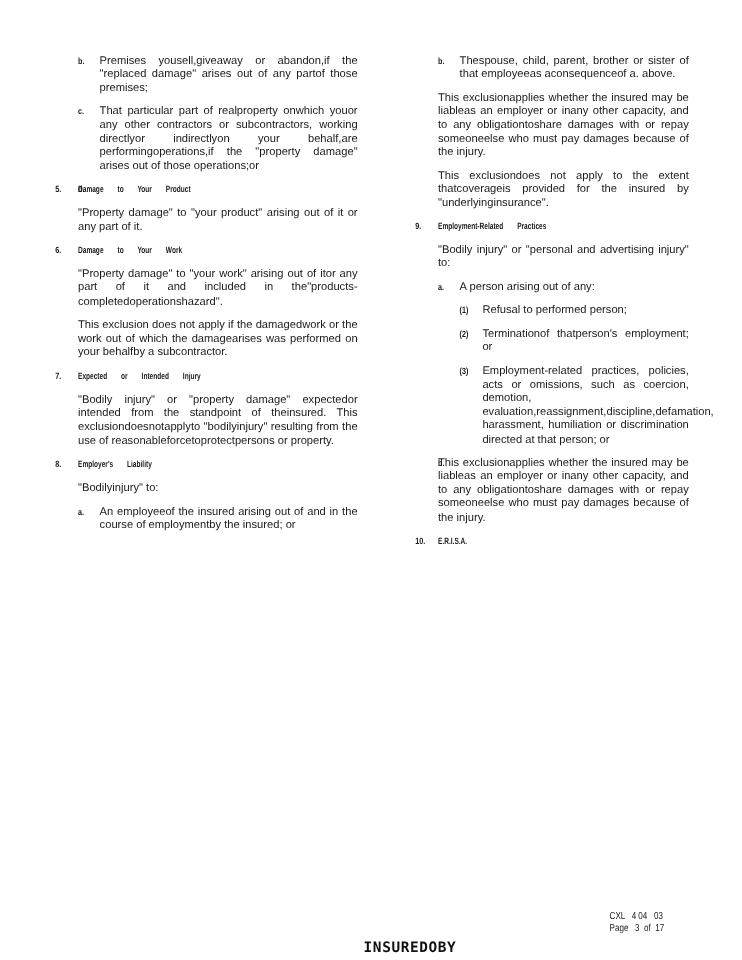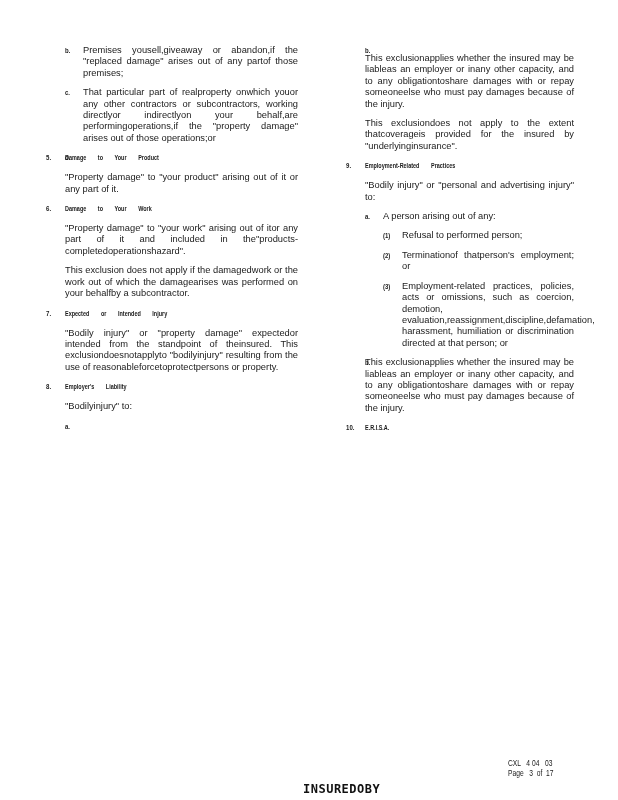--- a/index.html
+++ b/index.html
@@ -58,26 +58,28 @@
     </div>
     <div class="p indent">"Bodily injury" or "property damage" expectedor intended from the standpoint of theinsured. This exclusiondoesnotapplyto "bodilyinjury" resulting from the use of reasonableforcetoprotectpersons or property.</div>
 
     <div class="heading">
       <span class="num">8.</span>
       <span class="title">Employer's Liability</span>
     </div>
     <div class="p indent">"Bodilyinjury" to:</div>
     <div class="item">
       <span class="lbl">a.</span>
+      <span>An employeeof the insured arising out of and in the course of employmentby the insured; or</span>
     </div>
   </div>
 
   <div class="col col-right">
     <div class="item">
       <span class="lbl">b.</span>
+      <span>Thespouse, child, parent, brother or sister of that employeeas aconsequenceof a. above.</span>
     </div>
     <div class="p indent">This exclusionapplies whether the insured may be liableas an employer or inany other capacity, and to any obligationtoshare damages with or repay someoneelse who must pay damages because of the injury.</div>
     <div class="p indent">This exclusiondoes not apply to the extent thatcoverageis provided for the insured by "underlyinginsurance".</div>
 
     <div class="heading">
       <span class="num">9.</span>
       <span class="title">Employment-Related Practices</span>
     </div>
     <div class="p indent">"Bodily injury" or "personal and advertising injury" to:</div>
     <div class="item">

